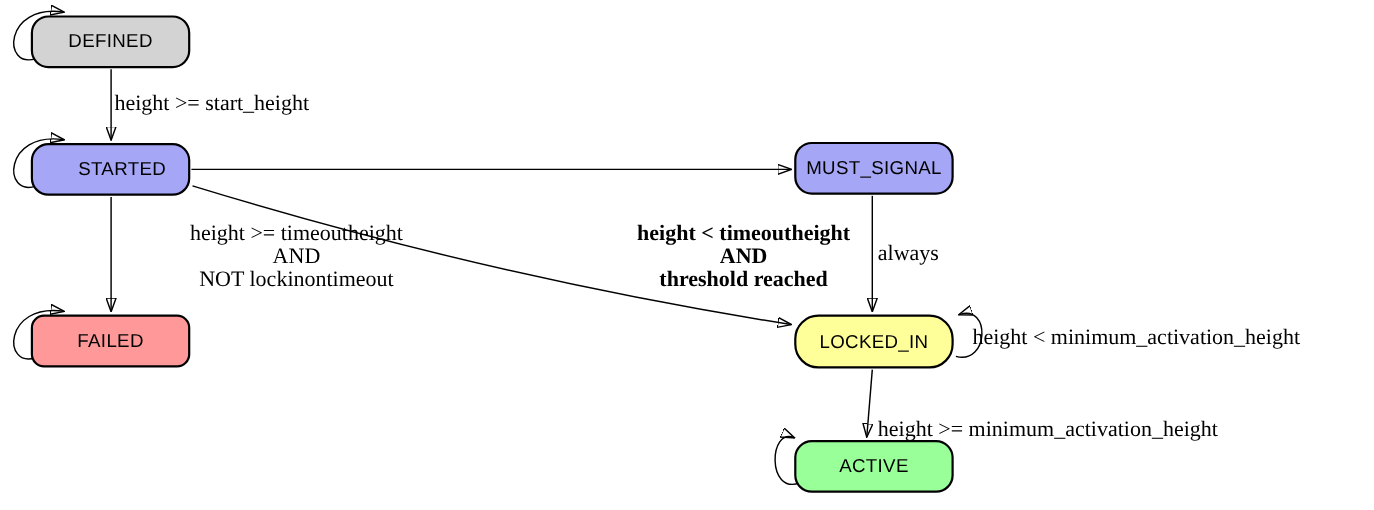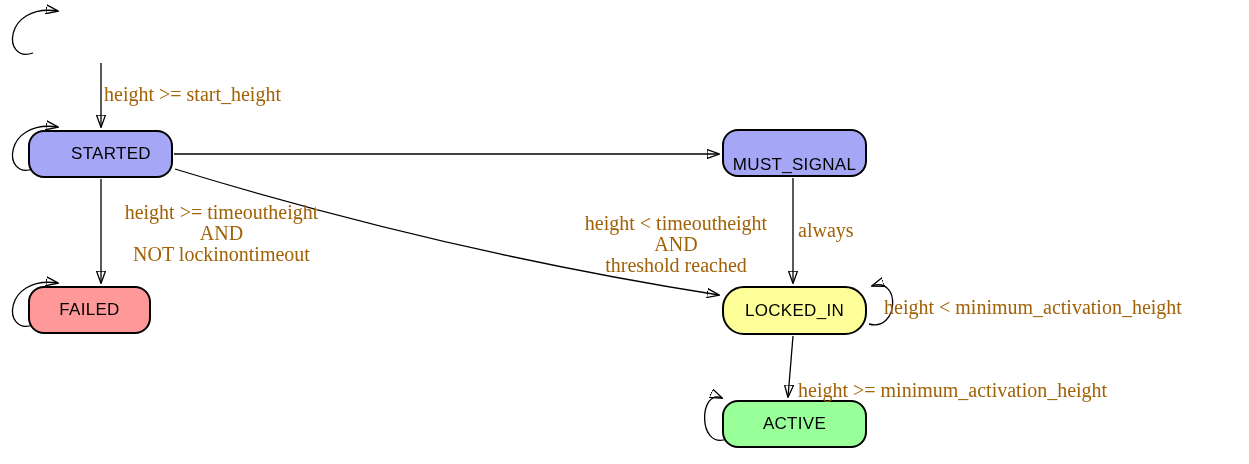--- a/index.html
+++ b/index.html
@@ -22,37 +22,37 @@
     border:2.5px solid #000000;
     border-radius:16px;
     display:flex; align-items:center; justify-content:center;
     font-size:17px; color:#000000;
     letter-spacing:0.3px;
   }
   .edge-label {
     position:absolute;
     font-family:"Liberation Serif", serif;
     font-size:20px;
-    color:#a16207;
+    color:#000000;
     white-space:nowrap;
     line-height:21px;
   }
   .edge-label.centered { text-align:center; }
   
   #n-defined     { left:28px;  top:14px;  width:145px; }
   #n-started     { left:28px;  top:130px; width:145px; }
-  #n-failed      { left:28px;  top:286px; width:123px; }
+  #n-failed      { left:28px;  top:286px; width:145px;border-radius:12px; }
   #n-must-signal { left:722px; top:129px; width:145px; }
   #n-locked-in   { left:722px; top:286px; width:145px; height:49px;border-radius:22px; }
   #n-active      { left:722px; top:400px; width:145px; }
   
   #l-defined-started   { left:104px; top:84px;  }
   #l-started-must      { left:186px; top:127px; width:528px; }
-  #l-started-failed    { left:100px; top:202px; width:243px; }
-  #l-started-locked    { left:565px; top:213px; width:222px; }
+  #l-started-failed    { left:100px; top:202px; width:243px;padding-left:48px; }
+  #l-started-locked    { left:565px; top:202px; width:222px;font-weight:bold; }
   #l-must-locked       { left:798px; top:220px; }
   #l-locked-self       { left:884px; top:297px; }
   #l-locked-active     { left:798px; top:356px;margin-top:24px; }
 </style>
 </head>
 <body>
 
 <div class="canvas">
 
   <svg class="edges-layer" width="1249" height="464" viewBox="0 0 1249 464" xmlns="http://www.w3.org/2000/svg">
@@ -69,30 +69,33 @@
     <path d="M869,324 C899,332 901,276 872,286" marker-end="url(#arr)"></path>
 
     <path d="M101,63 L101,127" marker-end="url(#arr)"></path>
     <path d="M174,154 L719,154" marker-end="url(#arr)"></path>
     <path d="M101,179 L101,283" marker-end="url(#arr)"></path>
     <path d="M175,169 Q446,252 719,295" marker-end="url(#arr)"></path>
     <path d="M793,178 L793,283" marker-end="url(#arr)"></path>
     <path d="M793,336 L788,397" marker-end="url(#arr)"></path>
   </svg>
 
+  <div class="node" id="n-defined" style="background-color: rgb(211, 211, 211);">
+    <span>DEFINED</span>
+  </div>
 
   <div class="node" id="n-started" style="background-color: rgb(166, 166, 246); padding-left: 21px;">
     <span>STARTED</span>
   </div>
 
   <div class="node" id="n-failed" style="background-color: rgb(255, 153, 153);">
     <span>FAILED</span>
   </div>
 
-  <div class="node" id="n-must-signal" style="background-color: rgb(166, 166, 246); align-items: flex-end;">
+  <div class="node" id="n-must-signal" style="background-color: rgb(166, 166, 246);">
     <span>MUST_SIGNAL</span>
   </div>
 
   <div class="node" id="n-locked-in" style="background-color: rgb(255, 255, 153);">
     <span>LOCKED_IN</span>
   </div>
 
   <div class="node" id="n-active" style="background-color: rgb(153, 255, 153); border-radius: 16px;">
     <span>ACTIVE</span>
   </div>

